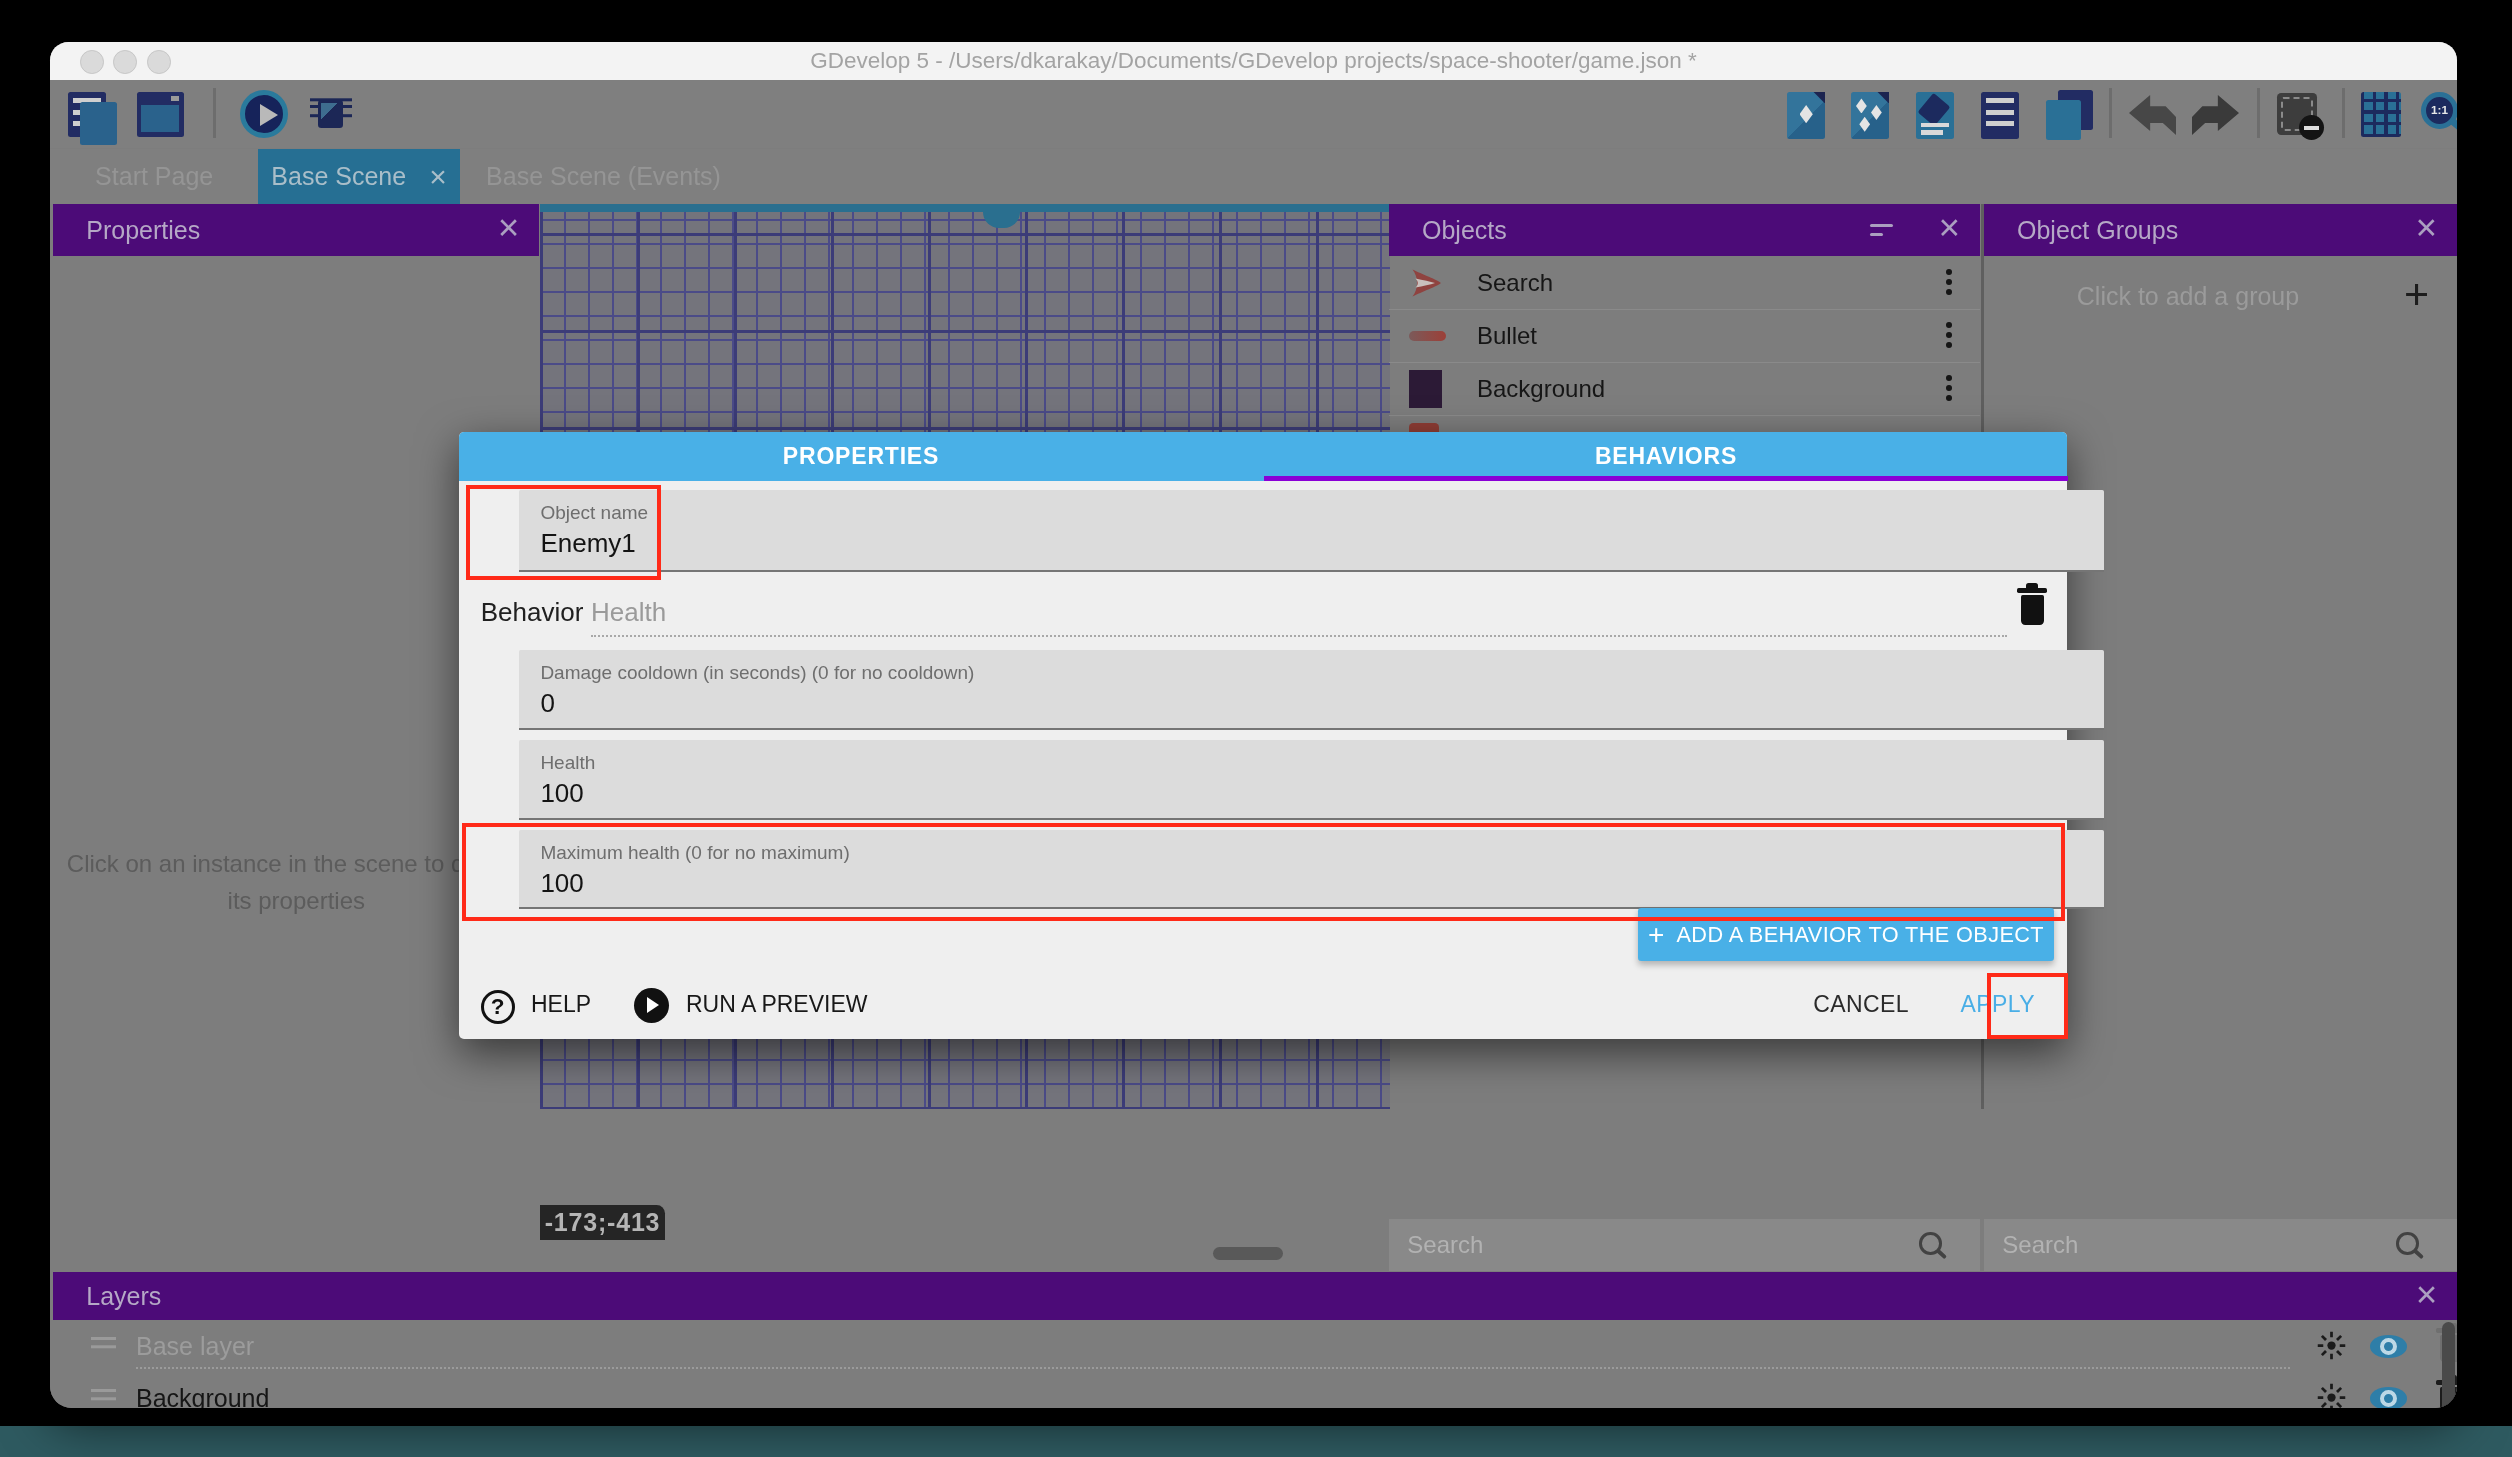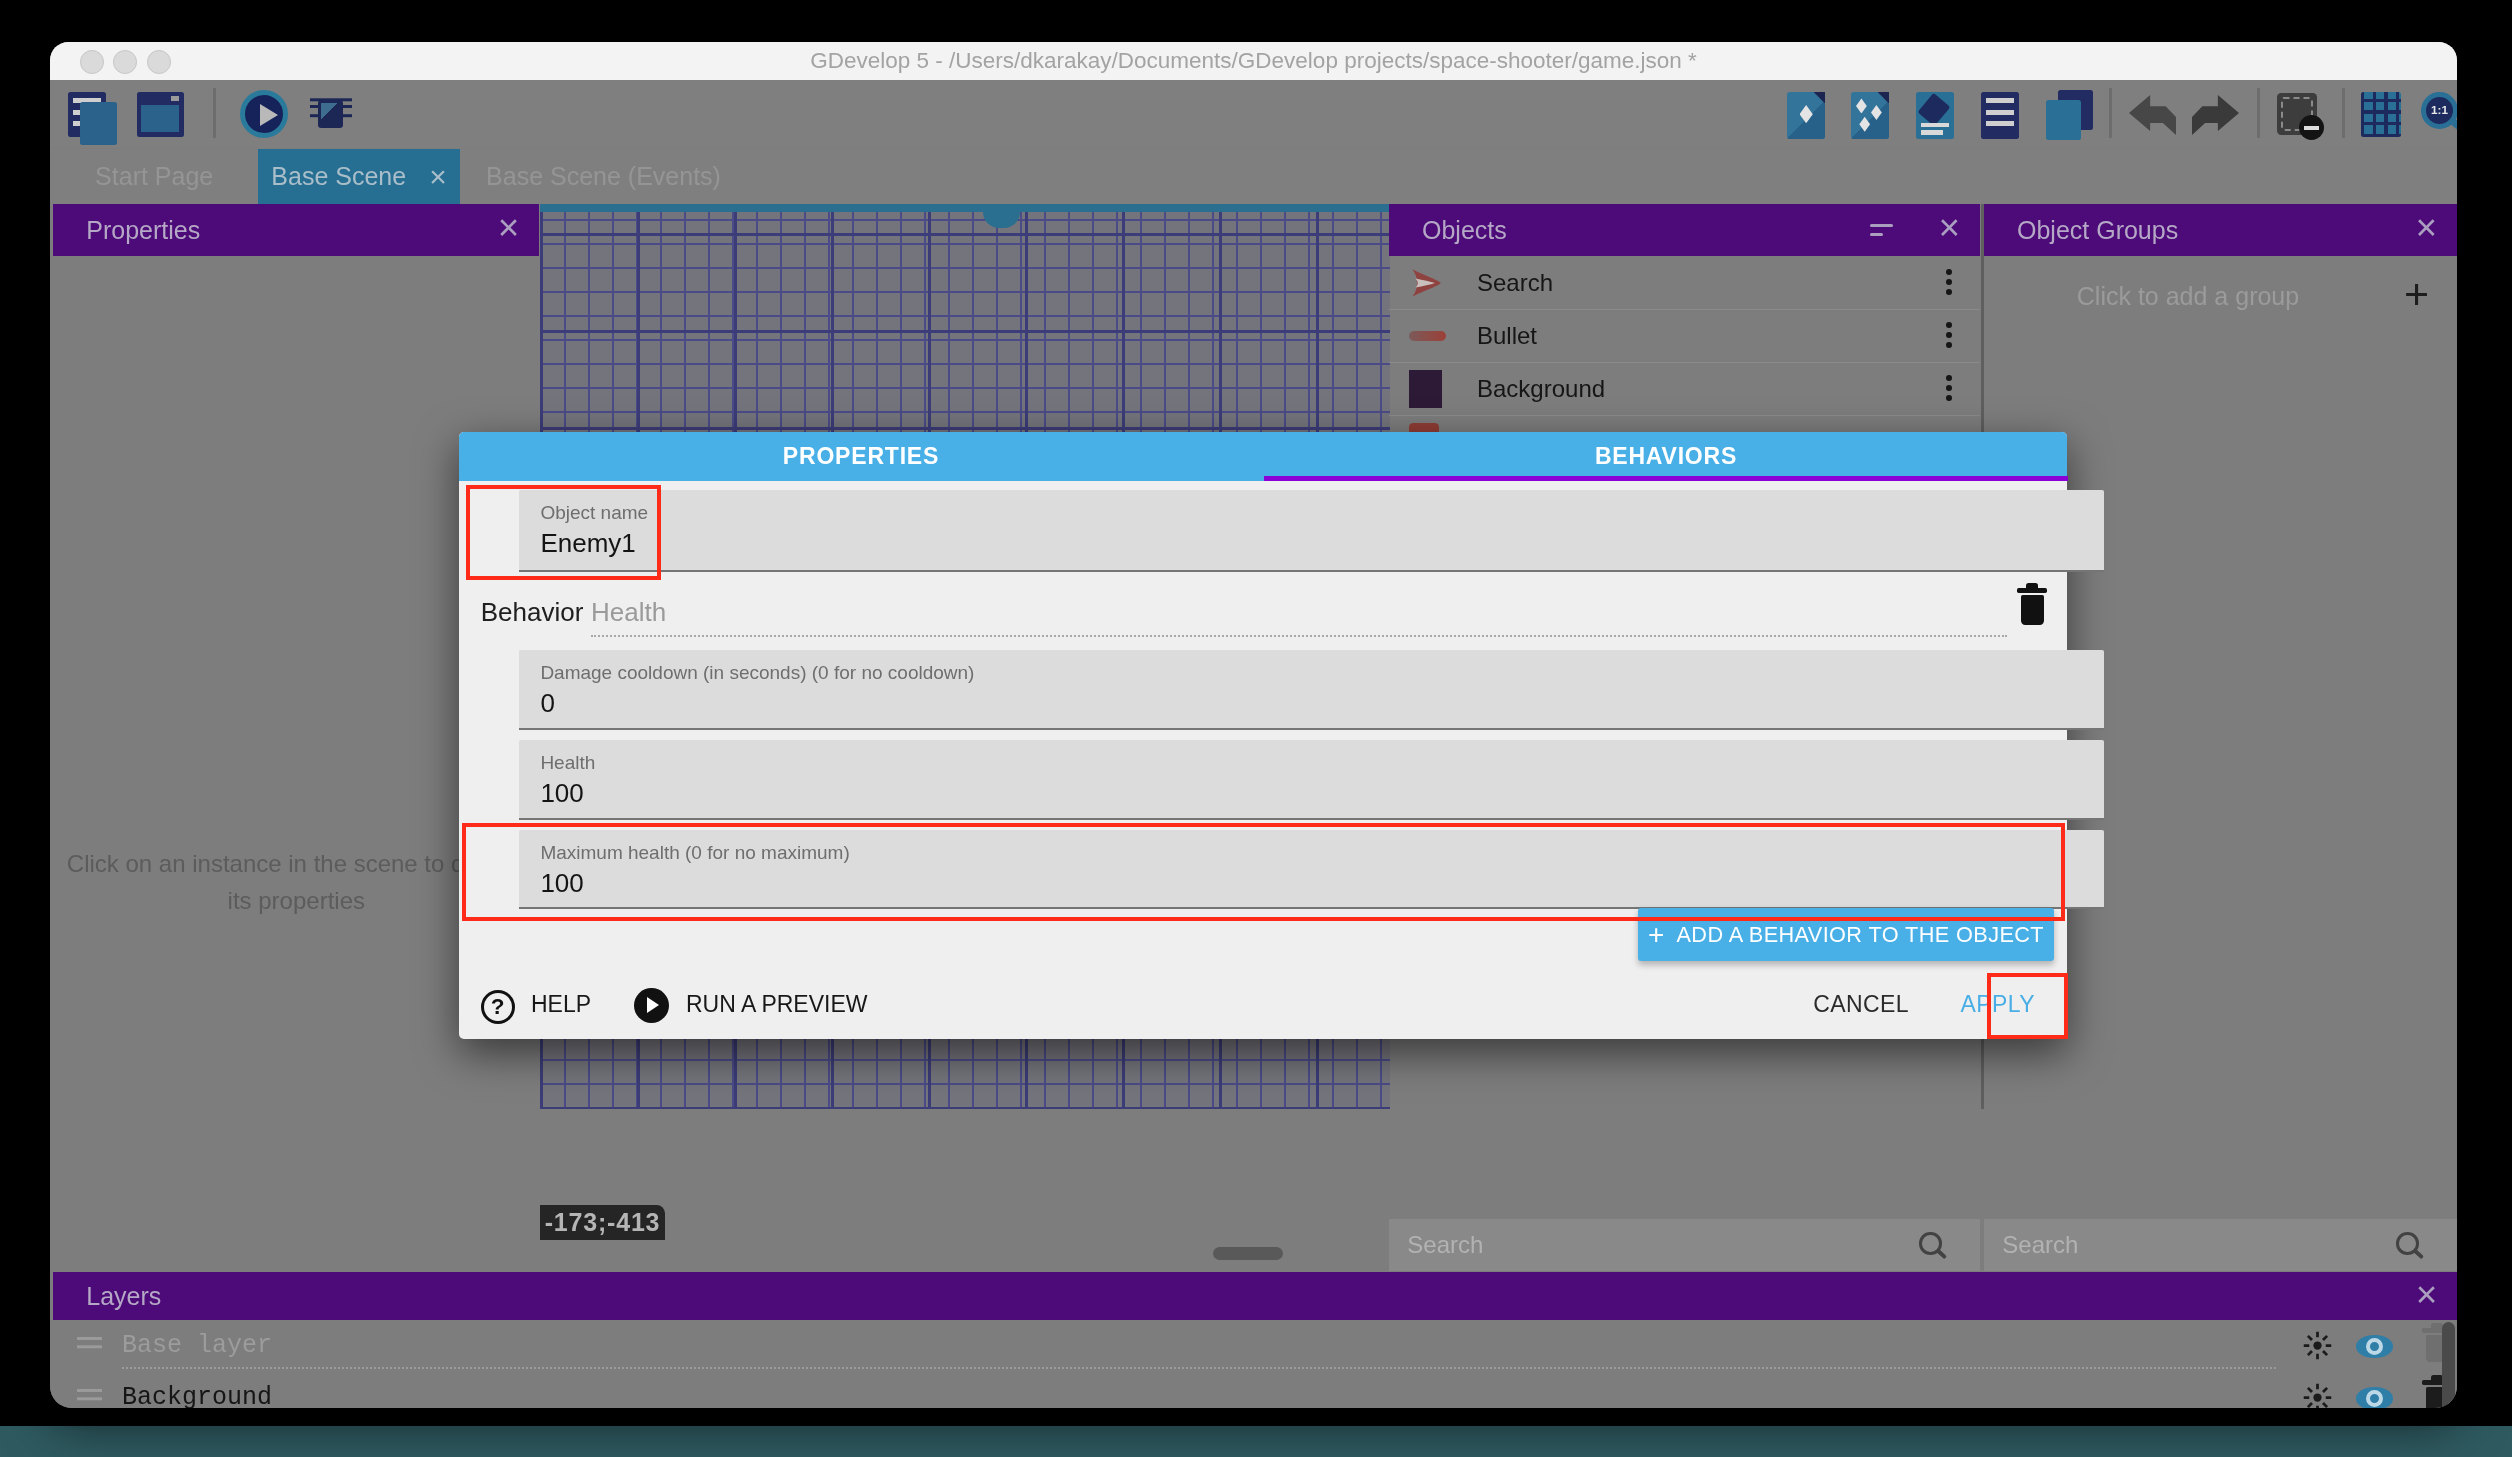--- a/index.html
+++ b/index.html
@@ -107,21 +107,21 @@
 
   
   .search-row{left:3.3px;top:1015px;height:52px;background:#898989;}
   .search-ph{position:absolute;left:18.3px;top:0;height:52px;line-height:52px;color:#b2b2b2;font-size:24px;}
   .mag{position:absolute;right:38px;top:13.3px;width:16.7px;height:16.7px;border:3.3px solid #424242;border-radius:50%;}
   .mag::after{content:"";position:absolute;left:13.3px;top:16.7px;width:10.8px;height:4.2px;background:#424242;
               transform:rotate(42deg);border-radius:1.7px;}
 
   
   .layers-header{left:3.3px;top:1068px;width:2404px;height:48px;}
-  .layer-row{left:5px;width:2404px;height:52px;font-family:Liberation Mono, monospace;}
+  .layer-row{left:19px;width:2404px;height:52px;}
   .drag-handle{position:absolute;left:21.7px;top:16.7px;width:25px;height:3.3px;background:#9a9a9a;box-shadow:0 8.3px 0 #9a9a9a;}
   .layer-name{position:absolute;left:67px;top:0;height:52px;line-height:52px;font-size:25px;}
   .layer-underline{position:absolute;left:67px;right:183px;bottom:3.3px;height:0;}
   .dotted{border-bottom:2.5px dotted #9b9b9b;}
   .fx-ic{position:absolute;top:9.2px;width:33px;height:33px;}
   .eye{position:absolute;top:15px;width:37px;height:22.5px;background:#2e7ea8;border-radius:50%;}
   .eye::after{content:"";position:absolute;left:10px;top:2.5px;width:9.2px;height:9.2px;border-radius:50%;
               border:4.2px solid #bcd8e6;}
   .trash{position:absolute;width:21.7px;height:27px;border-radius:1.7px 1.7px 4.2px 4.2px;}
   .trash::before{content:"";position:absolute;left:-4.2px;top:-7.5px;width:30px;height:5px;border-radius:1.7px;background:inherit;}

